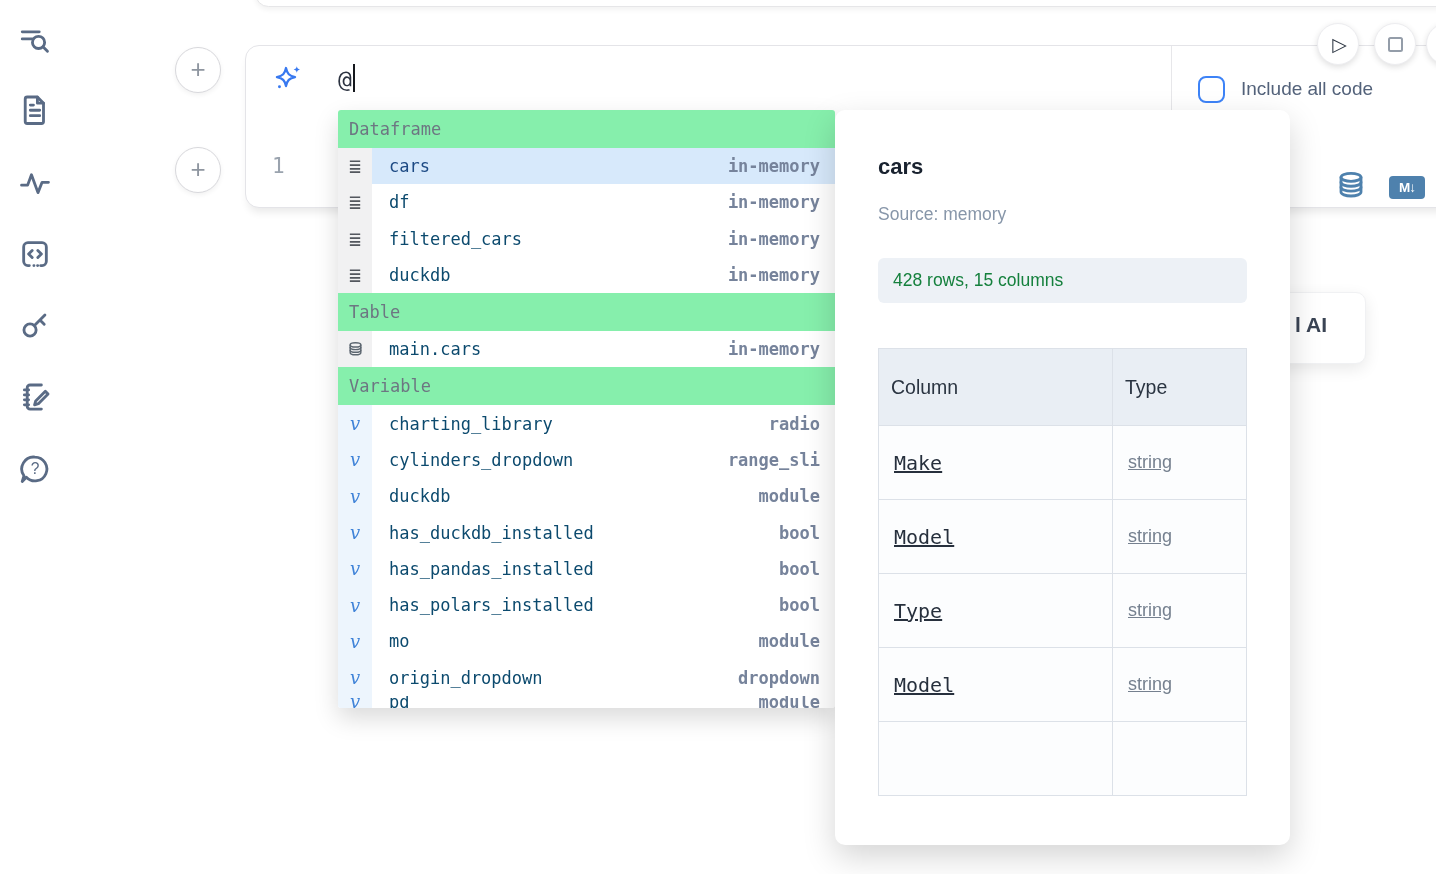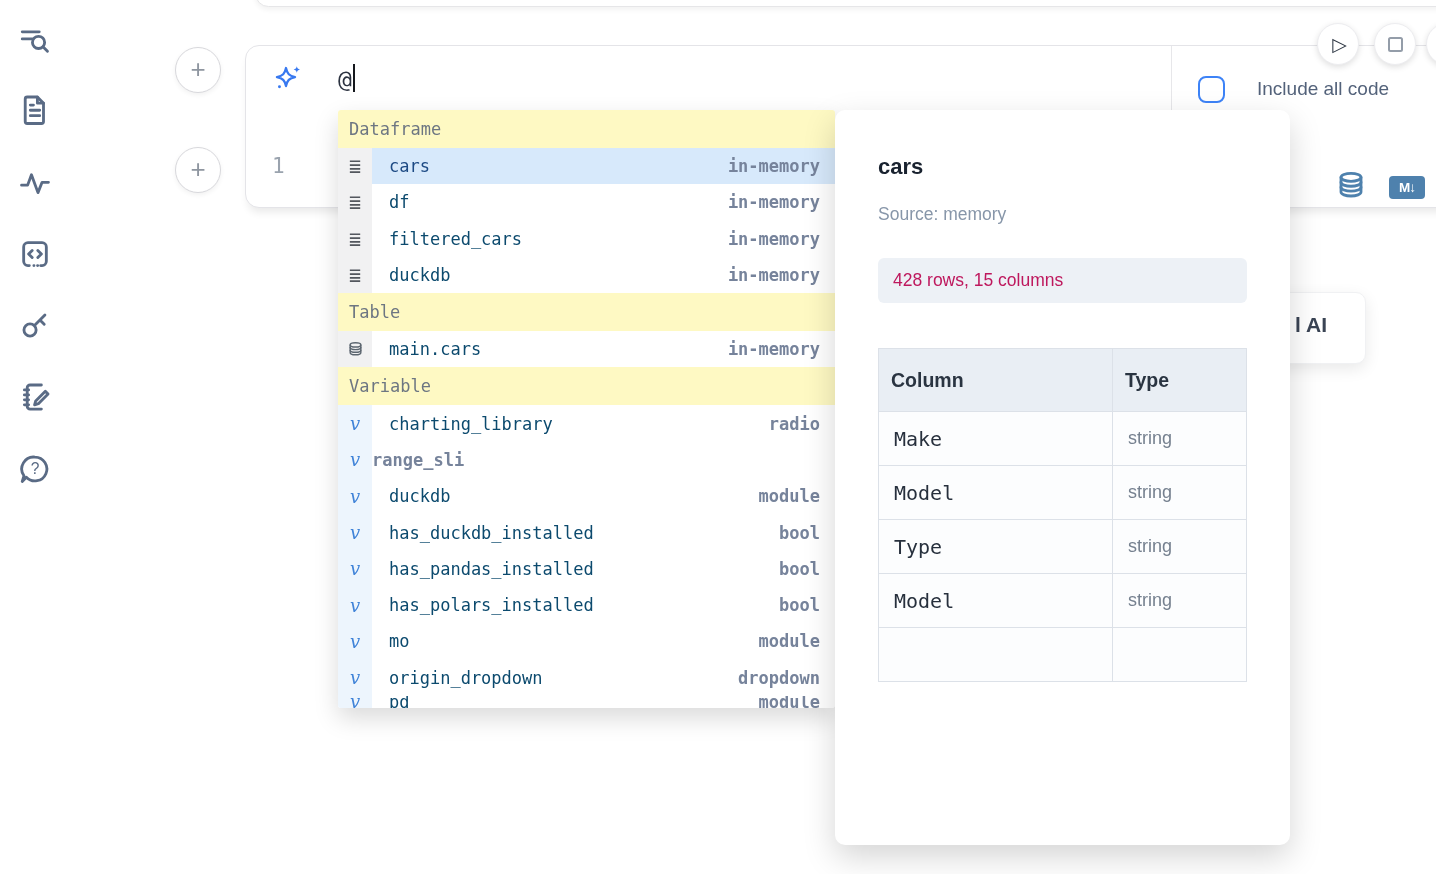--- a/index.html
+++ b/index.html
@@ -24,21 +24,21 @@
 
   
   .cell-box { position:absolute; left:245px; top:45px; width:1222px; height:163px;
     background:#fff; border:1px solid #e4e4e8; border-radius:14px;
     box-shadow:0 7px 9px -3px rgba(0,0,0,.09); z-index:1; }
   .prompt-row { position:relative; height:64px; display:flex; align-items:center; padding-left:26px; }
   .sparkle { width:32px; height:32px; flex:0 0 32px; }
   .prompt-text { margin-left:34px; font-family:"DejaVu Sans Mono",monospace; font-size:23px; color:#2b3240; }
   .caret { display:inline-block; width:2px; height:28px; background:#15181d; vertical-align:-5px; margin-left:1px; }
   .prompt-divider { position:absolute; left:925px; top:0; height:64px; border-left:1px solid #e7e7ea; }
-  .include-area { position:absolute; left:952px; top:0; height:64px; display:flex; align-items:center; gap:32px; padding-top:22px; }
+  .include-area { position:absolute; left:952px; top:0; height:64px; display:flex; align-items:center; gap:16px; padding-top:22px; }
   .checkbox { width:27px; height:27px; border:2px solid #3d83f7; border-radius:8px; background:#fff; flex:0 0 27px; cursor:pointer; }
   .include-label { font-size:19px; color:#53627a; white-space:nowrap; }
   .code-row { position:relative; height:97px; }
   .line-no { position:absolute; left:26px; top:44px; font-family:"DejaVu Sans Mono",monospace; font-size:21px; color:#9aa3ae; }
   .db-btn { position:absolute; left:1089px; top:60px; width:32px; height:32px; cursor:pointer; }
   .db-btn svg { width:32px; height:32px; stroke:#4e81ad; fill:none; stroke-width:2.1; stroke-linecap:round; }
   .md-badge { position:absolute; left:1143px; top:66px; width:36px; height:23px; background:#4e81ad;
     border-radius:4px; color:#fff; font-size:13.5px; font-weight:bold; display:flex; align-items:center;
     justify-content:center; cursor:pointer; letter-spacing:-1px; }
 
@@ -51,45 +51,45 @@
 
   
   .ai-card { position:absolute; left:1140px; top:292px; width:226px; height:72px; background:#fff;
     border:1px solid #f0f1f3; border-radius:10px; box-shadow:0 5px 16px rgba(0,0,0,.09); z-index:5; }
   .ai-card span { position:absolute; right:38px; top:20px; font-size:21px; font-weight:700; color:#3a4454; }
 
   
   .menu { position:absolute; left:338px; top:110px; width:497px; height:598px; background:#fff;
     box-shadow:0 10px 24px rgba(0,0,0,.15); border-radius:3px; overflow:hidden; z-index:10;
     font-family:"DejaVu Sans Mono",monospace; font-size:17px; }
-  .c-head { height:38px; background:#fef9c3; color:#6d7682; display:flex; align-items:center; padding-left:11px; }
+  .c-head { height:38px; background:#86efac; color:#6d7682; display:flex; align-items:center; padding-left:11px; }
   .c-row { height:36.3px; display:flex; align-items:center; background:#fff; cursor:pointer; }
   .c-row.partial { height:12px; overflow:hidden; }
   .c-row.sel { background:#d7e9fb; }
   .c-ic { width:34px; align-self:stretch; background:#f1f1f2; display:flex; align-items:center; justify-content:center; flex:0 0 34px; }
   .c-ic.blue { background:#edf5fd; }
   .ic-rows { font-size:20px; color:#53575e; line-height:1; }
   .ic-db-sm { width:17px; height:17px; stroke:#5c6670; fill:none; stroke-width:2; stroke-linecap:round; }
   .ic-v { font-family:"DejaVu Serif",serif; font-style:italic; font-size:18px; color:#4083d8; }
   .c-name { padding-left:17px; color:#0c4a6e; flex:1; white-space:nowrap; }
   .c-row.sel .c-name { color:#1d4a84; }
   .c-type { padding-right:15px; color:#76839b; white-space:nowrap;font-weight:bold; }
 
   
   .panel { position:absolute; left:835px; top:110px; width:455px; height:735px; background:#fff;
     border-radius:10px; box-shadow:0 12px 32px rgba(0,0,0,.17); z-index:20; }
   .panel-title { position:absolute; left:43px; top:44px; font-size:22px; font-weight:700; color:#19222f; }
   .panel-source { position:absolute; left:43px; top:94px; font-size:17.5px; color:#8796a9; }
   .panel-badge { position:absolute; left:43px; top:148px; width:369px; height:45px; background:#edf1f6;
-    border-radius:6px; display:flex; align-items:center; padding-left:15px; font-size:17.5px; color:#be185d; }
+    border-radius:6px; display:flex; align-items:center; padding-left:15px; font-size:17.5px; color:#15803d; }
   .table-wrap { position:absolute; left:43px; top:238px; width:370px; height:467px; overflow:hidden; }
   table.schema { border-collapse:collapse; width:369px; }
   table.schema th, table.schema td { border:1px solid #dce1e8; text-align:left; padding-left:15px; }
-  table.schema th { height:63px; background:#e9eef4; font-size:19.5px; font-weight:700; color:#2a3441;padding-left:12px; }
-  table.schema td { height:54px; background:#fcfdfe; }
+  table.schema th { height:77px; background:#e9eef4; font-size:19.5px; font-weight:400; color:#2a3441;padding-left:12px; }
+  table.schema td { height:74px; background:#fcfdfe;text-decoration:underline; }
   td.col-name { font-family:"DejaVu Sans Mono",monospace; font-size:20px; color:#27303d; width:234px; }
   td.col-type { font-size:18px; color:#75808f; }
 </style>
 </head>
 <body>
 
 <div id="app">
 
   <div class="sb-icon" style="top:24px">
     <svg viewBox="0 0 24 24">
@@ -228,20 +228,21 @@
         <span class="c-ic blue">
           <span class="ic-v">v</span>
         </span>
         <span class="c-name">charting_library</span>
         <span class="c-type">radio</span>
       </div>
       <div class="c-row">
         <span class="c-ic blue">
           <span class="ic-v">v</span>
         </span>
+        <span class="c-name">cylinders_dropdown</span>
         <span class="c-type">range_sli</span>
       </div>
       <div class="c-row">
         <span class="c-ic blue">
           <span class="ic-v">v</span>
         </span>
         <span class="c-name">duckdb</span>
         <span class="c-type">module</span>
       </div>
       <div class="c-row">

